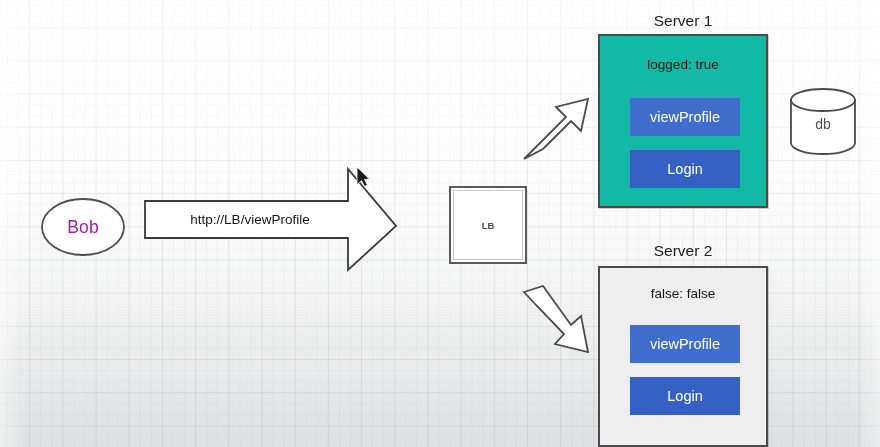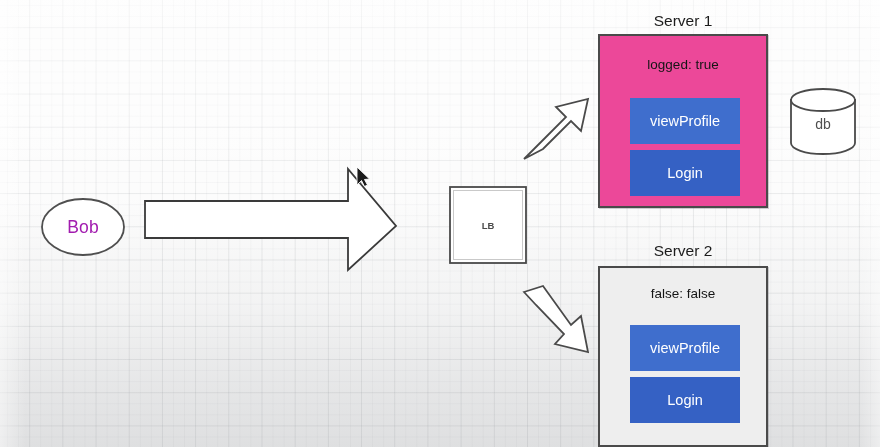--- a/index.html
+++ b/index.html
@@ -110,38 +110,38 @@
 
   
   .server-box {
     position: absolute;
     left: 598px;
     width: 170px;
     border: 2px solid #4a4a4a;
     box-sizing: border-box;
     box-shadow: 1px 1px 0 rgba(120,120,125,0.35);
   }
-  #srv1-box { top: 34px; height: 174px; background: #ec4899; }
+  #srv1-box { top: 34px; height: 174px; background: #14b8a6; }
   #srv2-box { top: 266px; height: 181px; background: #eeeeee; }
 
   .logged-text {
     position: absolute;
     width: 100%;
     text-align: center;
     font-size: 13.5px;
     color: #151515;
   }
   #srv1-logged { top: 21px; }
   #srv2-logged { top: 18px; }
 
   .btn {
     position: absolute;
     left: 30px;
     width: 110px;
-    height: 46px;
+    height: 38px;
     display: flex;
     align-items: center;
     justify-content: center;
     color: #ffffff;
     font-size: 14.5px;
     box-sizing: border-box;
   }
   #srv1-btn-view { top: 62px; background: #3f6ecd; }
   #srv1-btn-login { top: 114px; background: #3561c4; }
   #srv2-btn-view { top: 57px; background: #3f6ecd; }
@@ -170,20 +170,21 @@
     <path d="M 524,292 L 543,286 L 571,325 L 581,316 L 588,352 L 555,344 L 564,334 L 536,305 Z" fill="#ffffff" stroke="#4a4a4a" stroke-width="1.8" stroke-linejoin="miter"></path>
 
     <path d="M 791,100 L 791,143 A 32,11 0 0 0 855,143 L 855,100 Z" fill="#ffffff" stroke="#4a4a4a" stroke-width="1.8"></path>
     <ellipse cx="823" cy="100" rx="32" ry="11" fill="#ffffff" stroke="#4a4a4a" stroke-width="1.8"></ellipse>
 
     <path d="M 357,167 L 357,185 L 361.5,180.5 L 364.5,186.5 L 367.5,185 L 364.5,179.5 L 369.5,179 Z" fill="#1a1a1a" stroke="#ffffff" stroke-width="0.9" stroke-linejoin="round"></path>
   </svg>
 
   <div class="lbl-bob">Bob</div>
 
+  <div class="lbl-request">http://LB/viewProfile</div>
 
   <div class="lbl-lb">LB</div>
 
   <div class="lbl-db">db</div>
 
   <div class="server-title" id="srv1-title">Server 1</div>
 
   <div class="server-box" id="srv1-box">
     <div class="logged-text" id="srv1-logged">logged: true</div>
     <div class="btn" id="srv1-btn-view">viewProfile</div>

